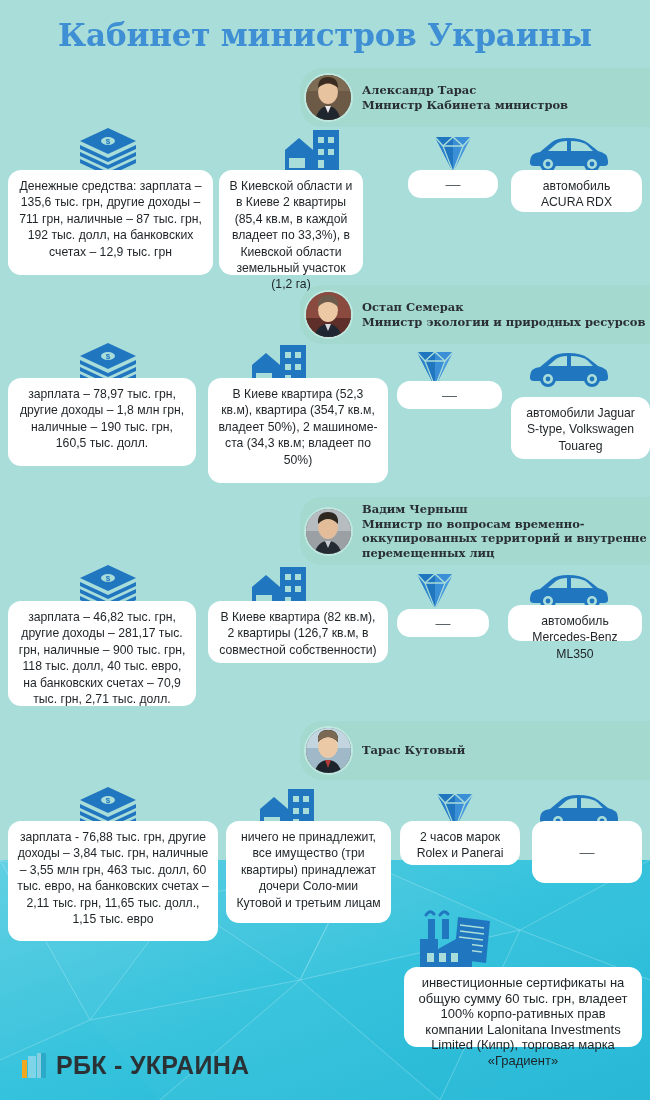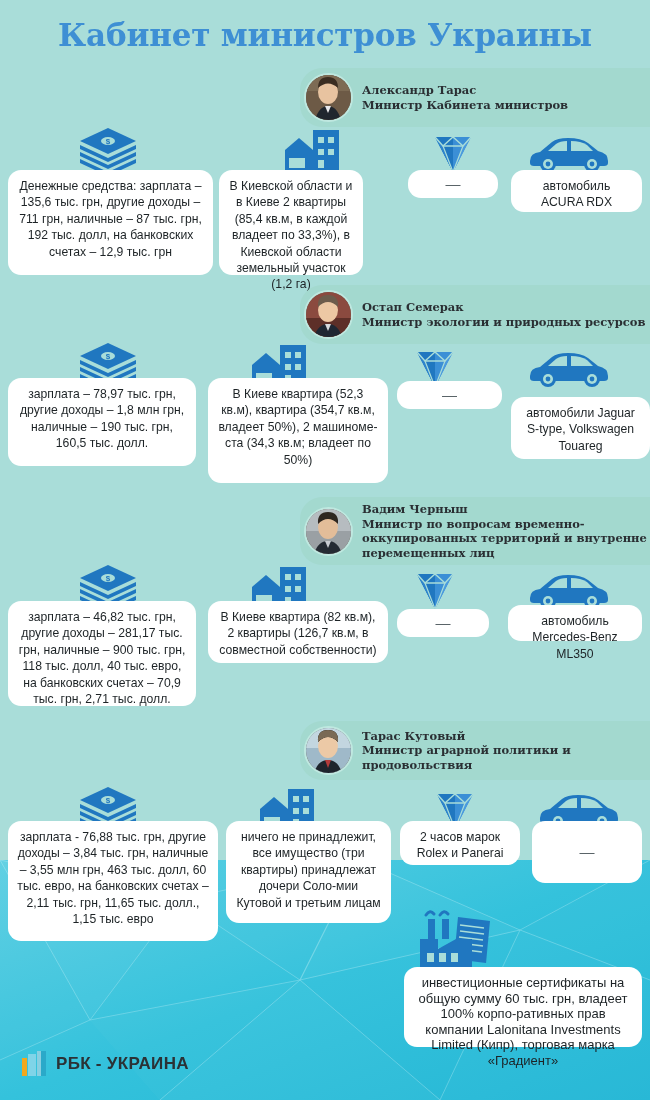--- a/index.html
+++ b/index.html
@@ -120,21 +120,21 @@
     align-items: center;
   }
   .logo-mark {
     width: 27px; height: 25px;
     margin-right: 7px;
     line-height: 0;
   }
   .logo-text {
     font-family: "Liberation Sans", sans-serif;
     font-weight: bold;
-    font-size: 17px;
+    font-size: 25px;
     letter-spacing: 0.3px;
     color: #2b3236;
   }
 </style>
 </head>
 <body>
 
 <div id="page">
 
   <div class="bg-top"></div>
@@ -419,21 +419,20 @@
         <rect x="0" y="0" width="45" height="20" fill="#c3d6e0"></rect>
         <ellipse cx="22" cy="18" rx="10" ry="12" fill="#ecc9a6"></ellipse>
         <path d="M12 14 q10 -10 20 0 q1 -12 -10 -12 q-11 0 -10 12z" fill="#6a destacar"></path>
         <path d="M12 14 q10 -10 20 0 q1 -12 -10 -12 q-11 0 -10 12z" fill="#7a6a55"></path>
         <path d="M8 45 q4 -13 14 -13 q10 0 14 13z" fill="#1e242c"></path>
         <path d="M19 32 l3 8 l3 -8 z" fill="#b33a3a"></path>
       </svg>
     </div>
     <div class="person-text">
       <span class="person-name">Тарас Кутовый</span>
-      <span class="person-role">Министр аграрной политики и продовольствия</span>
     </div>
   </div>
 
   <div class="icon" style="left:78px; top:787px;">
     <svg width="60" height="46" viewBox="0 0 60 46" xmlns="http://www.w3.org/2000/svg">
       <g fill="#2077c0">
         <path d="M30 0 L58 13 L30 26 L2 13 Z"></path>
         <path d="M2 17 L30 30 L58 17 L58 21 L30 34 L2 21 Z"></path>
         <path d="M2 24 L30 37 L58 24 L58 28 L30 41 L2 28 Z"></path>
         <path d="M2 31 L30 44 L58 31 L58 35 L30 48 L2 35 Z"></path>

